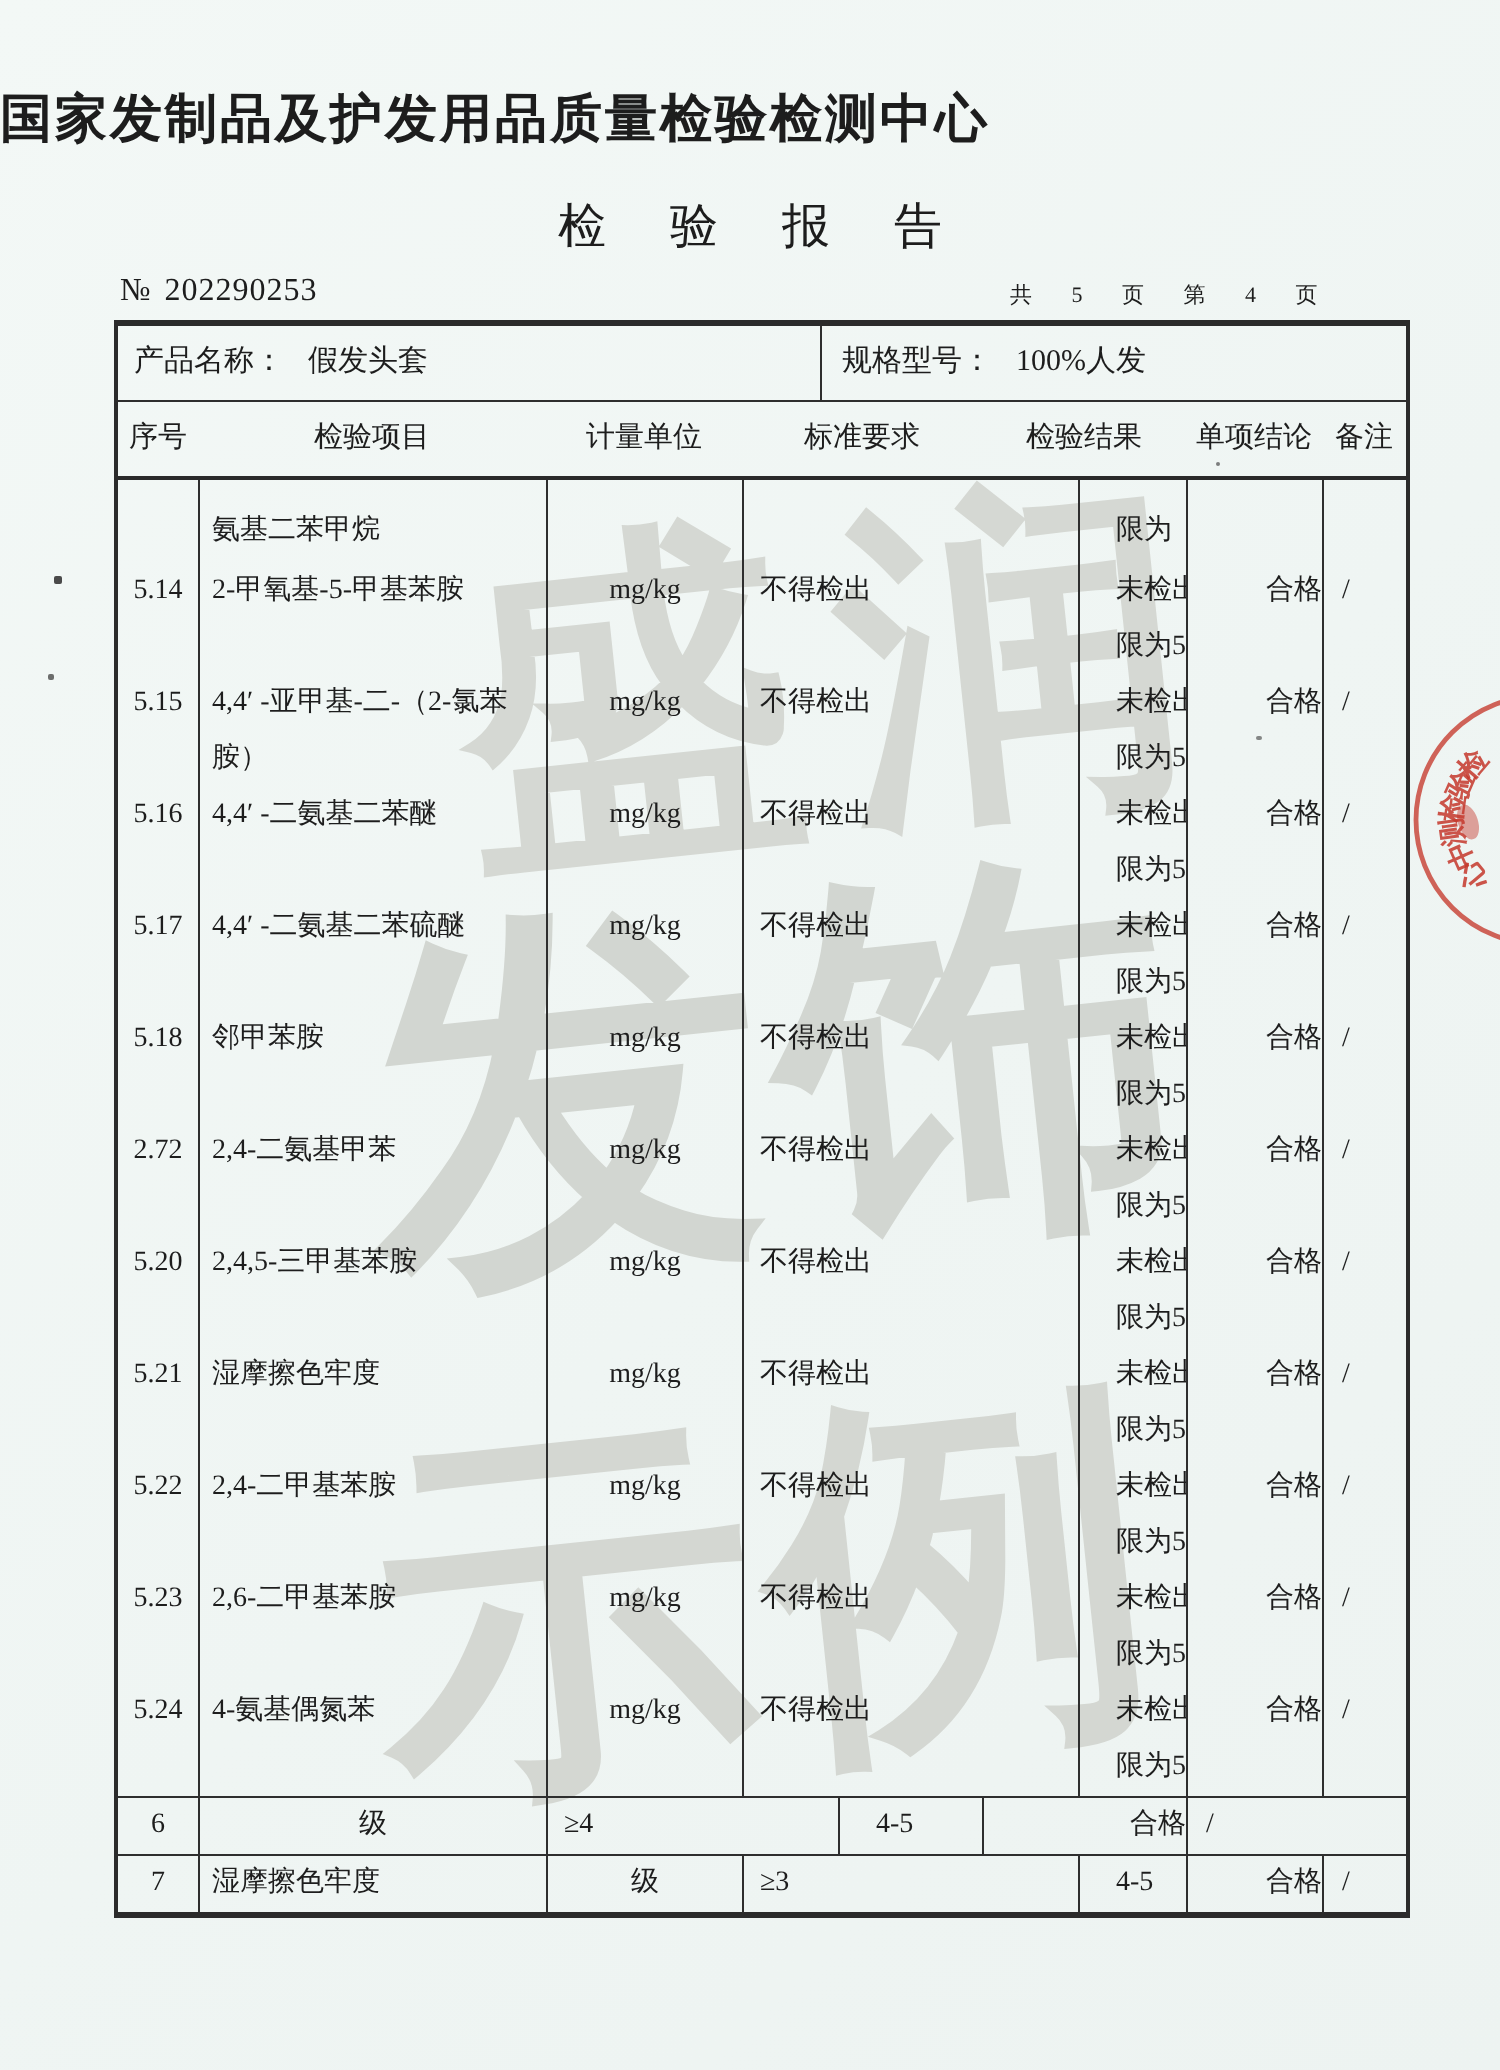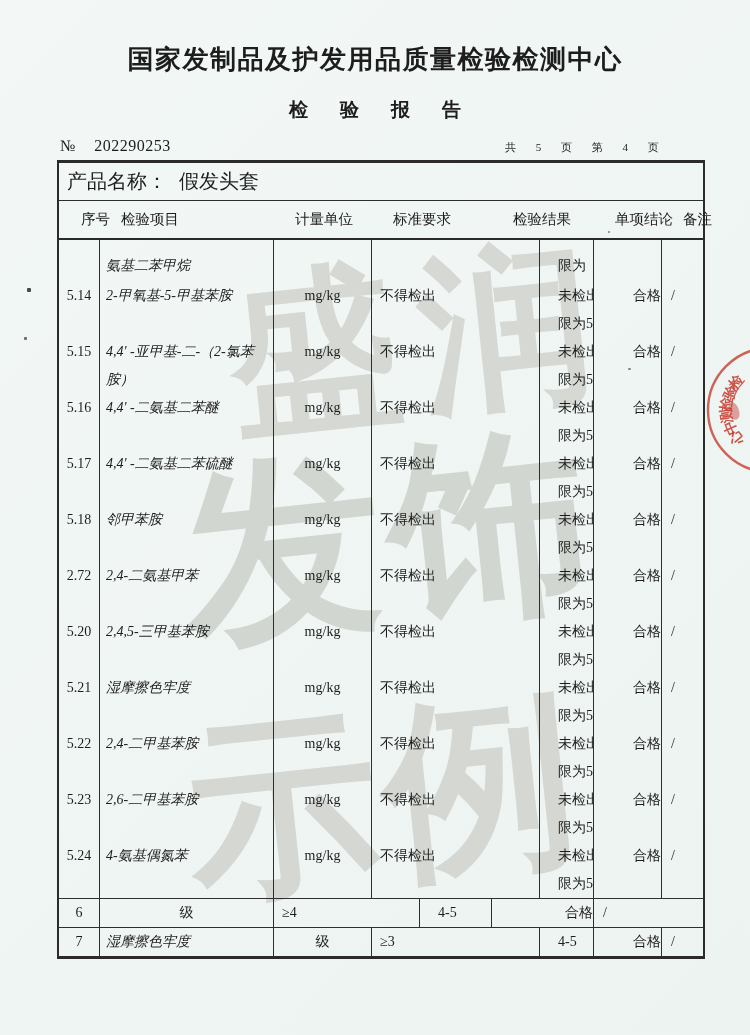--- a/index.html
+++ b/index.html
@@ -10,48 +10,48 @@
     font-family:"Liberation Serif", serif;color:#1d1d1d;overflow:hidden;
   }
   
   .watermark{position:absolute;inset:0;z-index:1;pointer-events:none;}
   .wm{position:absolute;font-family:"Liberation Sans", sans-serif;font-weight:bold;
       color:#d5d8d3;line-height:1;transform:rotate(-6deg);white-space:nowrap;}
   .wm1{left:228px;top:252px;font-size:172px;letter-spacing:20px;}
   .wm2{left:182px;top:438px;font-size:200px;letter-spacing:8px;color:#d2d6d1;}
   .wm3{left:186px;top:700px;font-size:192px;letter-spacing:6px;color:#d4d7d2;}
   
-  .org-title{position:absolute;top:42px;left:0;right:0;z-index:2;text-align:center;
+  .org-title{position:absolute;top:42px;left:0;right:0;z-index:2;
     font-size:26px;font-weight:bold;letter-spacing:1.5px;}
   .report-title{position:absolute;top:97px;left:0;right:0;z-index:2;display:flex;justify-content:center;}
-  .report-title span{font-size:19px;font-weight:bold;letter-spacing:32px;margin-right:-32px;}
+  .report-title span{font-size:24px;font-weight:normal;letter-spacing:32px;margin-right:-32px;}
   .report-no{position:absolute;top:137px;left:60px;z-index:2;font-size:16px;}
-  .report-no .num{margin-left:19px;letter-spacing:0.5px;}
+  .report-no .num{margin-left:7px;letter-spacing:0.5px;}
   .pagination{position:absolute;top:140px;left:505px;z-index:2;font-size:11px;
     word-spacing:13px;letter-spacing:2px;}
   
   .tbl{position:absolute;left:57px;top:160px;width:644px;z-index:2;
     border:2px solid #2b2b2b;border-top-width:3.5px;border-bottom-width:3.5px;}
   .prod-row{display:grid;grid-template-columns:351px 1fr;height:37px;
-    border-bottom:1.5px solid #2e2e2e;font-size:20px;}
+    border-bottom:1.5px solid #2e2e2e;font-size:15px;}
   .prod-cell{line-height:37px;padding-left:8px;white-space:nowrap;}
   .prod-cell .v{margin-left:12px;}
   .prod-cell.right{border-left:1.5px solid #2e2e2e;padding-left:10px;}
   .grid{display:grid;grid-template-columns:40px 174px 98px 120px 102px 68px 42px;}
   .head-row{height:37px;border-bottom:2px solid #2a2a2a;}
-  .head-cell{text-align:left;line-height:37px;font-size:14.5px;white-space:nowrap;padding-left:22px;}
+  .head-cell{text-align:center;line-height:37px;font-size:14.5px;white-space:nowrap;}
   .grid-row > .cell:not(:first-child){border-left:1.5px solid #2e2e2e;}
   .cell{font-size:14px;line-height:28px;overflow:hidden;}
   .carry{height:42px;}
   .carry .cell{padding-top:12px;}
   .main-row{height:56px;}
   .simple-row{height:28px;border-top:1.6px solid #2e2e2e;}
   .simple-row .cell{line-height:27px;}
   .c-no{text-align:center;}
-  .c-item{padding:0 4px 0 6px;font-style:italic;}
+  .c-item{padding:0 4px 0 6px;}
   .c-unit{text-align:center;}
   .c-std{padding-left:8px;}
   .c-res{padding-left:18px;margin-left:48px;}
   .c-con{text-align:right;}
   .c-rem{padding-left:9px;}
   .rline{line-height:28px;white-space:nowrap;}
   
   .stamp{position:absolute;top:338px;right:0;width:55px;height:148px;z-index:3;
     overflow:hidden;pointer-events:none;}
   .stamp svg{position:absolute;left:0;top:0;}
@@ -85,20 +85,23 @@
   <div class="report-no">
     <span>№</span><span class="num">202290253</span>
   </div>
 
   <div class="pagination">共 5 页 第 4 页</div>
 
   <div class="tbl">
     <div class="prod-row">
       <div class="prod-cell">
         <span>产品名称：</span><span class="v">假发头套</span>
+      </div>
+      <div class="prod-cell right">
+        <span>规格型号：</span><span class="v">100%人发</span>
       </div>
     </div>
 
     <div class="grid head-row" id="head-row">
         <div class="head-cell">序号</div>
         <div class="head-cell">检验项目</div>
         <div class="head-cell">计量单位</div>
         <div class="head-cell">标准要求</div>
         <div class="head-cell">检验结果</div>
         <div class="head-cell">单项结论</div>

